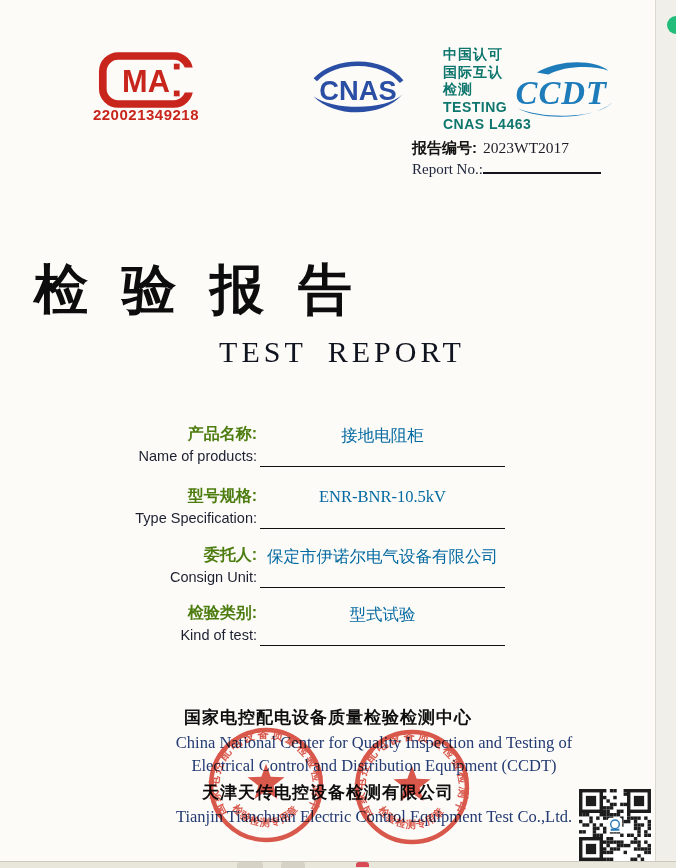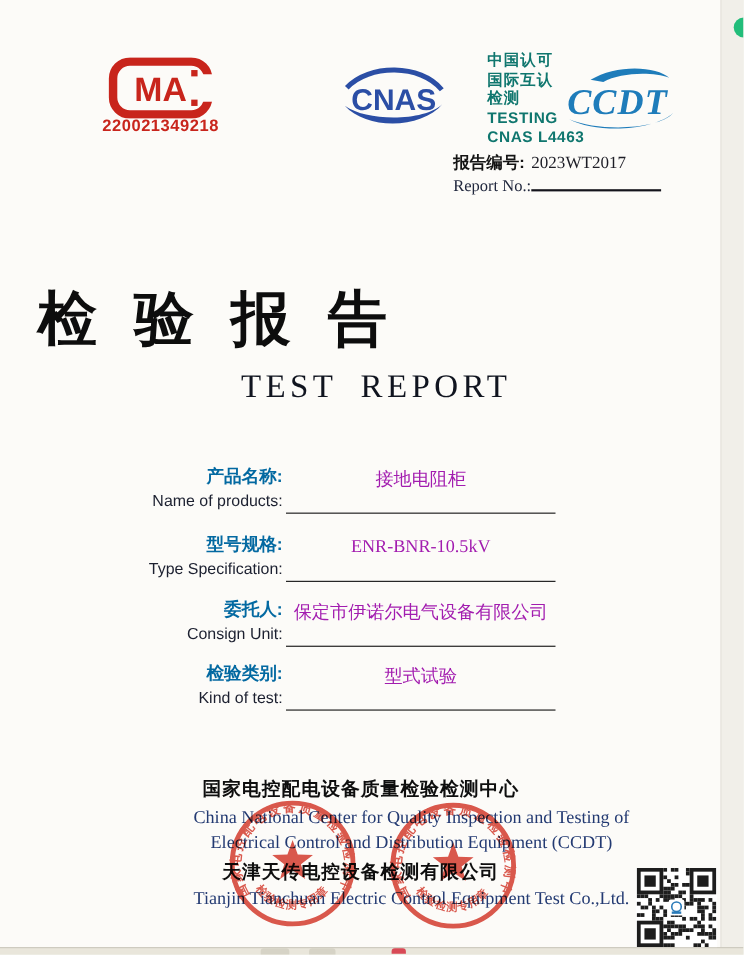--- a/index.html
+++ b/index.html
@@ -41,24 +41,24 @@
   
   .title-zh { position:absolute; left:0; top:254px; width:656px; text-align:left;
               font-size:54px; font-weight:bold; color:#0d0d0d; letter-spacing:34px; text-indent:34px; }
   .title-en { position:absolute; left:0; top:335px; width:656px; text-align:center;
               font-family:"Liberation Serif", serif; font-size:30px; color:#10141f; letter-spacing:4px; word-spacing:10px;margin-left:14px; }
 
   
   .field { position:absolute; left:105px; width:398px; height:46px; }
   .f1{top:424px} .f2{top:486px} .f3{top:545px} .f4{top:603px}
   .f-labels { position:absolute; left:0; top:0; width:152px; text-align:right; }
-  .f-zh { font-weight:bold; font-size:16px; color:#0369a1; line-height:20px; }
+  .f-zh { font-weight:bold; font-size:16px; color:#4d7c0f; line-height:20px; }
   .f-en { font-family:Liberation Sans, sans-serif; font-size:14.5px; color:#1c2030; line-height:20px; margin-top:2px; }
   .f-value { position:absolute; left:155px; top:1px; width:245px; text-align:center;
-             font-family:"Liberation Serif", serif; font-size:16.5px; color:#a21caf; }
+             font-family:"Liberation Serif", serif; font-size:16.5px; color:#0369a1; }
   .f-line { position:absolute; left:155px; top:42px; width:245px; border-bottom:1.6px solid #101010; }
 
   
   .foot { position:absolute; left:0; width:656px; text-align:center; }
   .org-zh { font-weight:bold; font-size:17px; color:#0e0e0e; letter-spacing:1px; }
   .org-en { font-family:"Liberation Serif", serif; font-size:16.5px; color:#233a72;margin-left:46px; }
   .o1{top:706px} .o2{top:733px} .o3{top:756px} .o4{top:781px} .o5{top:807px}
 
   
   .stamp { position:absolute; width:124px; height:124px; opacity:.85; mix-blend-mode:multiply; }

